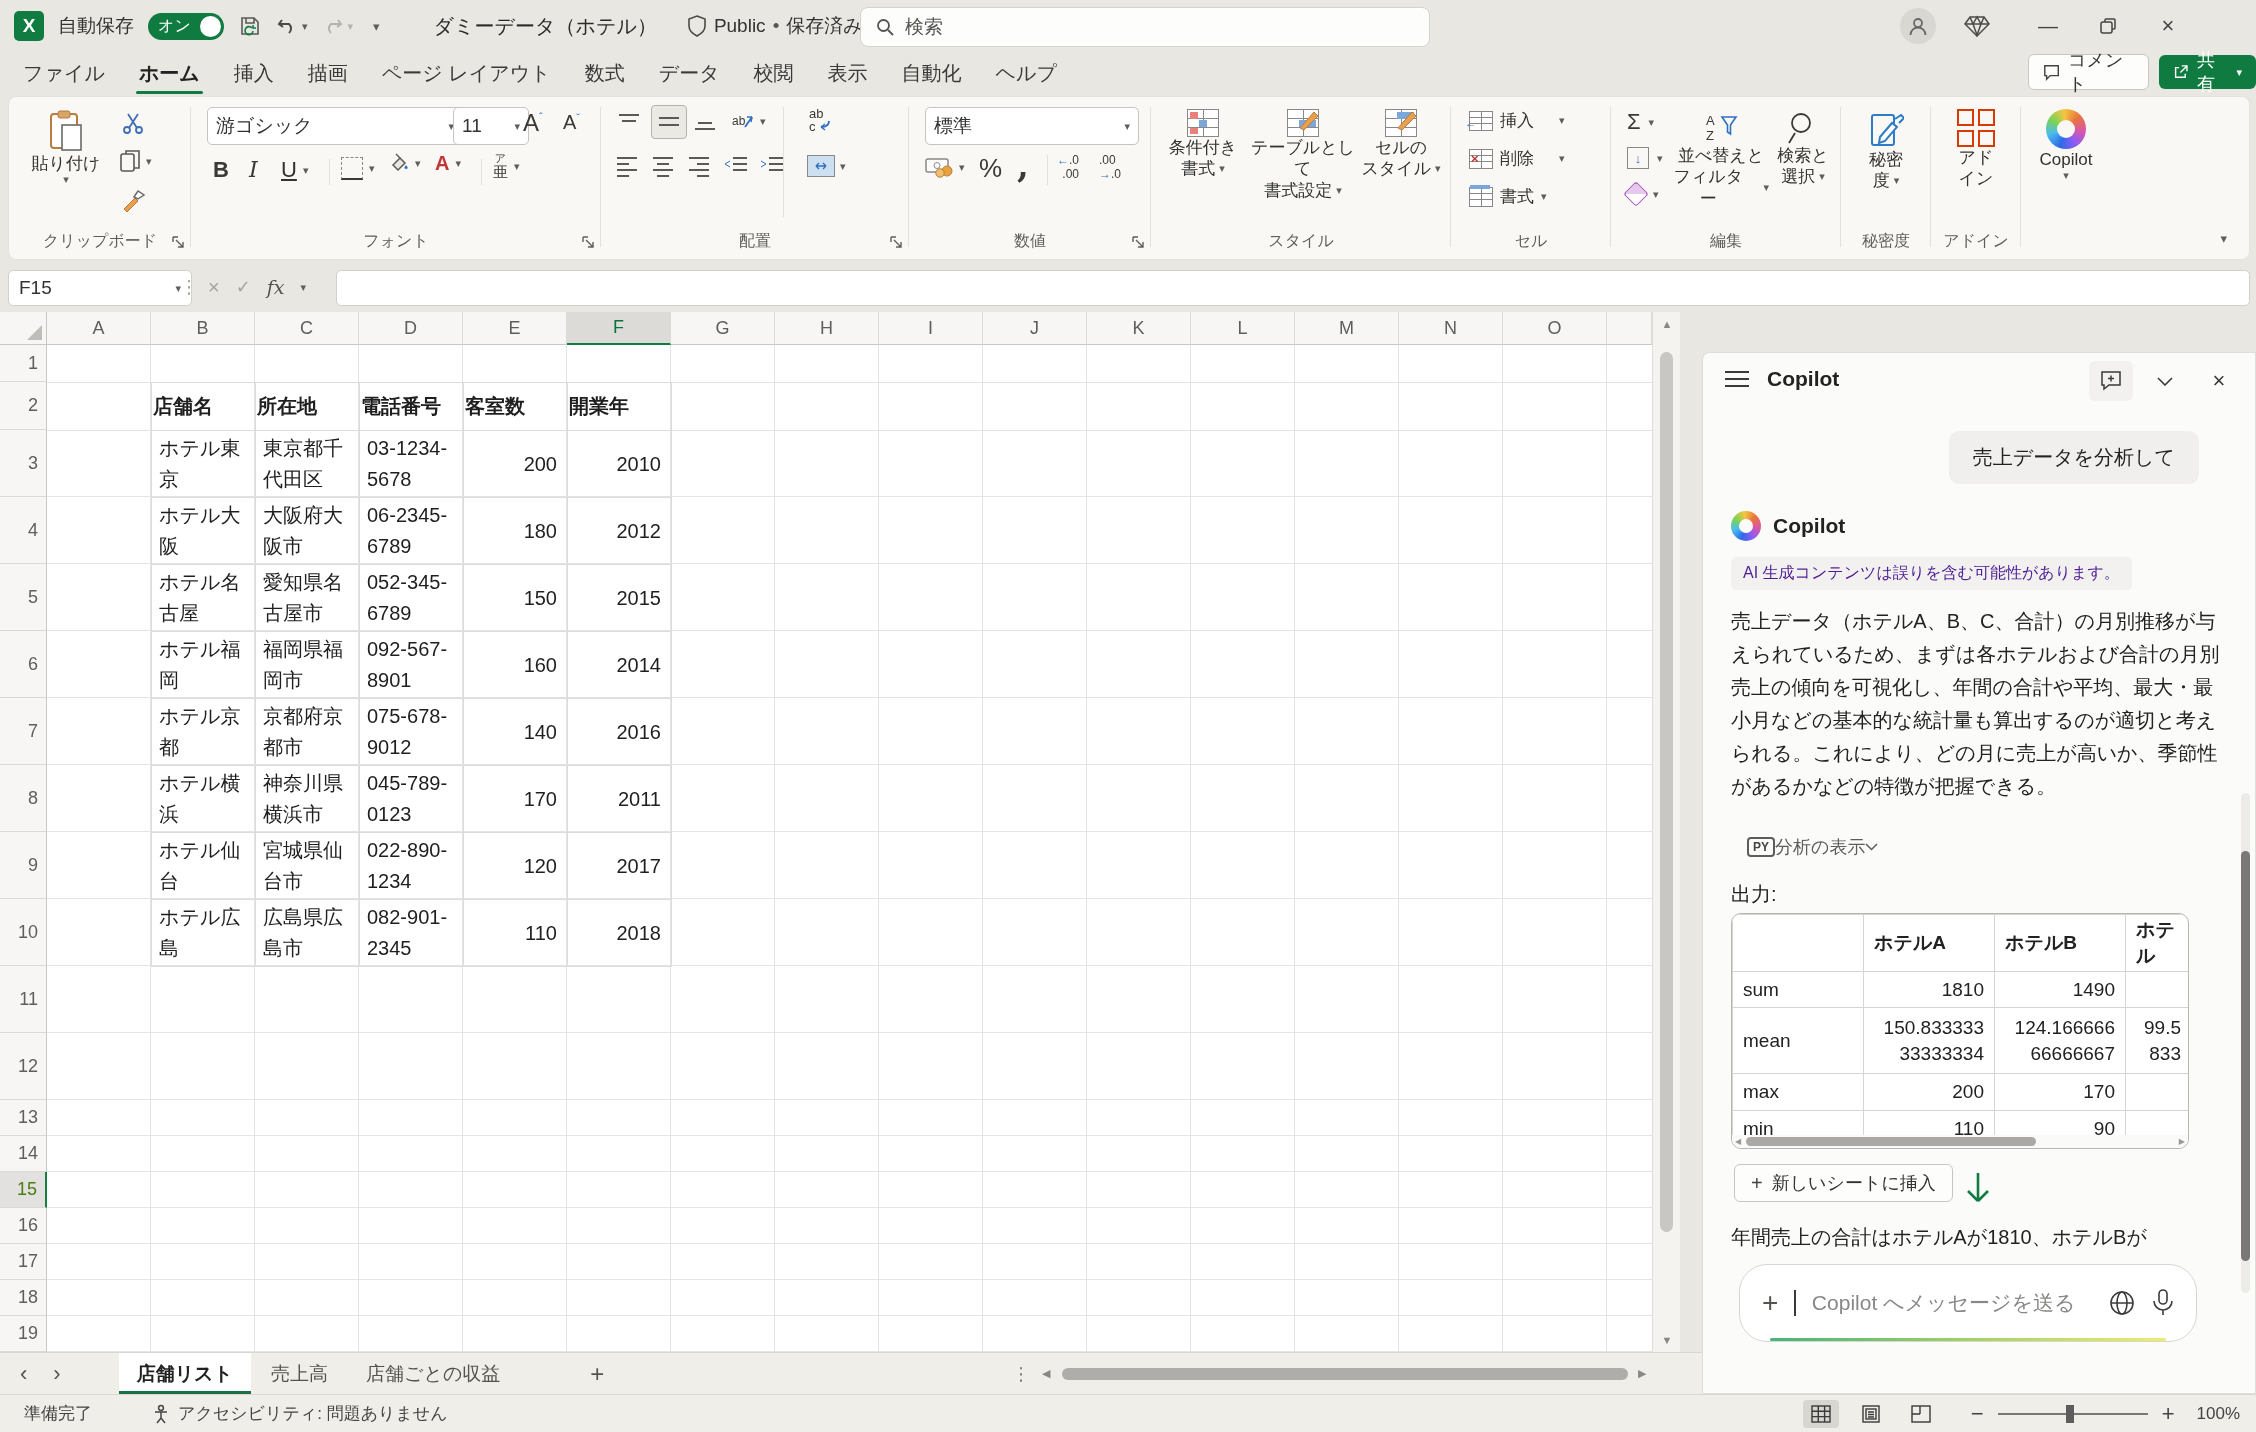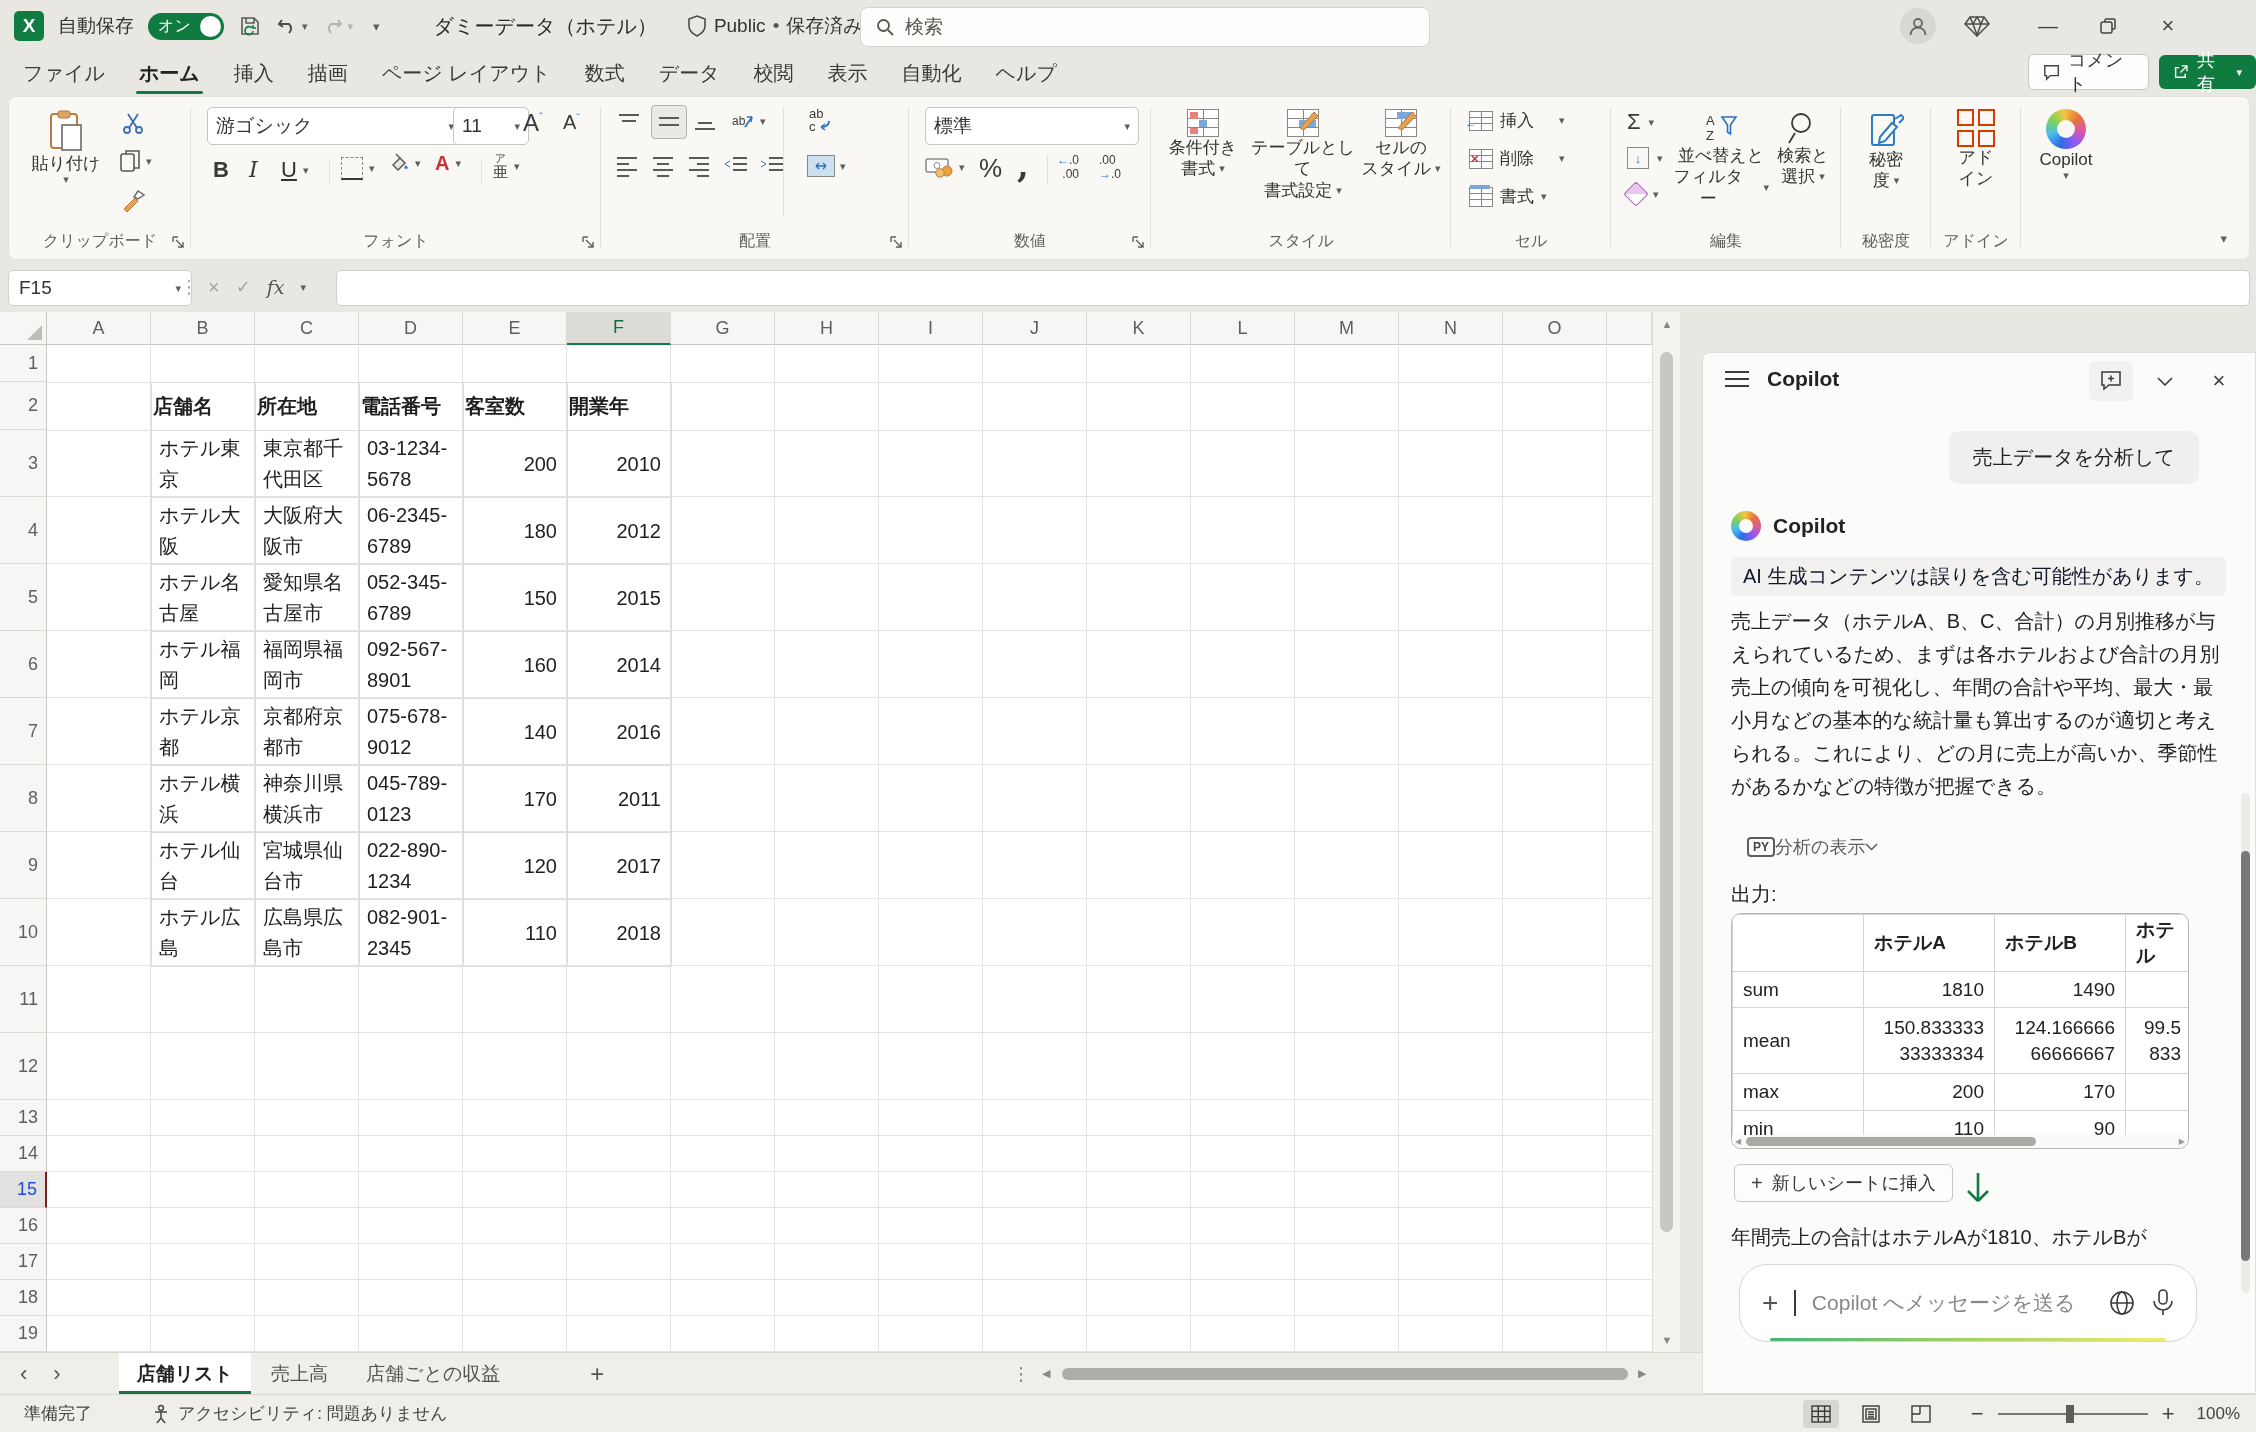--- a/index.html
+++ b/index.html
@@ -66,21 +66,21 @@
   #cornerbox{position:absolute;left:0;top:0;width:47px;height:33px;background:#F7F6F4;box-sizing:border-box;
        border-right:1px solid #C9C7C2;border-bottom:1px solid #C9C7C2}
   #cornerbox::after{content:"";position:absolute;right:4px;bottom:4px;border-left:15px solid transparent;border-bottom:15px solid #BFBDB9}
   #rowhdrs{position:absolute;left:0;top:33px;width:47px}
   #rowhdrs div{box-sizing:border-box;border-right:1px solid #C9C7C2;border-bottom:1px solid #DCDAD6;background:#F7F6F4;
        display:flex;align-items:center;justify-content:flex-end;padding-right:8px;font-size:18px;color:#5E5E5E}
   #rowhdrs div:nth-of-type(1){height:37px}
   #rowhdrs div:nth-of-type(2){height:48px}
   #rowhdrs div:nth-of-type(n+3){height:67px}
   #rowhdrs div:nth-of-type(n+13){height:36px}
-  #rowhdrs div:nth-of-type(15){background:#E2E1DF;color:#1d4ed8;border-right:2px solid #7f1d1d}
+  #rowhdrs div:nth-of-type(15){background:#E2E1DF;color:#4d7c0f;border-right:2px solid #15803d}
   .gridsec{position:absolute;left:47px;width:1605px;
        background-image:repeating-linear-gradient(to right,transparent 0 103px,#E4E4E3 103px 104px)}
   #gsec1{top:33px;height:37px;border-bottom:1px solid #E4E4E3}
   #gsec2{top:70px;height:48px;border-bottom:1px solid #E4E4E3}
   #gsec3{top:118px;height:670px;
        background-image:repeating-linear-gradient(to right,transparent 0 103px,#E4E4E3 103px 104px),
        repeating-linear-gradient(to bottom,transparent 0 66px,#E4E4E3 66px 67px)}
   #gsec4{top:788px;height:252px;
        background-image:repeating-linear-gradient(to right,transparent 0 103px,#E4E4E3 103px 104px),
        repeating-linear-gradient(to bottom,transparent 0 35px,#E4E4E3 35px 36px)}
@@ -105,21 +105,21 @@
   
   #statusbar{left:0;top:1394px;width:2256px;height:38px;background:#F0EEE9;border-top:1px solid #D9D7D2;
        box-sizing:border-box;font-size:17px;color:#444}
   .viewbtn{width:36px;height:28px;display:flex;align-items:center;justify-content:center;border-radius:4px}
   .viewbtn.active{background:#D8D6D1}
   
   #copilot{left:1702px;top:352px;width:554px;height:1042px;background:#FBFBF9;border:1px solid #E0DED9;
        border-radius:8px 0 0 0;box-sizing:border-box}
   .cpl-hbtn{width:44px;height:40px;border-radius:6px;display:flex;align-items:center;justify-content:center}
   .bubble{position:absolute;right:56px;top:78px;background:#F1EFED;border-radius:10px;padding:13px 24px;font-size:20px;color:#222}
-  .chip{position:absolute;left:28px;top:204px;background:#F2F1EF;border-radius:5px;padding:6px 12px;font-size:20px;color:#0f172a}
+  .chip{position:absolute;left:28px;top:204px;background:#F2F1EF;border-radius:5px;padding:6px 12px;font-size:16px;color:#4c1d95}
   #cpl-par{position:absolute;left:28px;top:252px;width:500px;font-size:20px;line-height:33px;color:#222}
   .pybadge{border:2px solid #5F5D5B;border-radius:4px;font-size:12px;font-weight:bold;color:#444;padding:1px 4px}
   #cpl-table-wrap{position:absolute;left:28px;top:560px;width:456px;height:234px;border:1.5px solid #B8B6B2;
        border-radius:10px;overflow:hidden;background:#fff}
   #cpltable{border-collapse:collapse;table-layout:fixed;width:460px;font-size:19px;color:#222}
   #cpltable col:nth-child(1),#cpltable col:nth-child(2),#cpltable col:nth-child(3){width:131px}
   #cpltable col:nth-child(4){width:66px}
   #cpltable th,#cpltable td{border:1px solid #D6D4D0;padding:2px 10px;overflow:hidden}
   #cpltable th{font-weight:bold;text-align:left;height:41px}
   #cpltable td{word-break:break-all;line-height:1.35}

